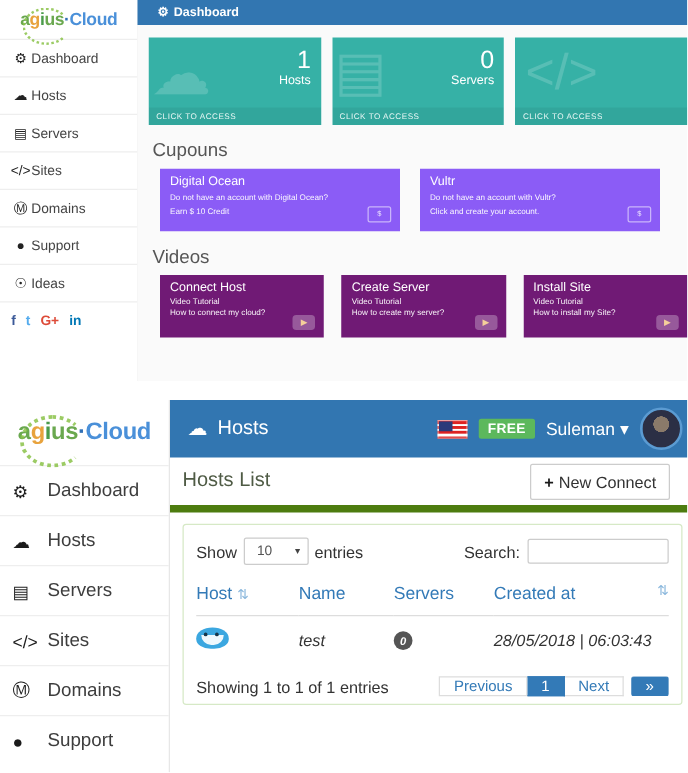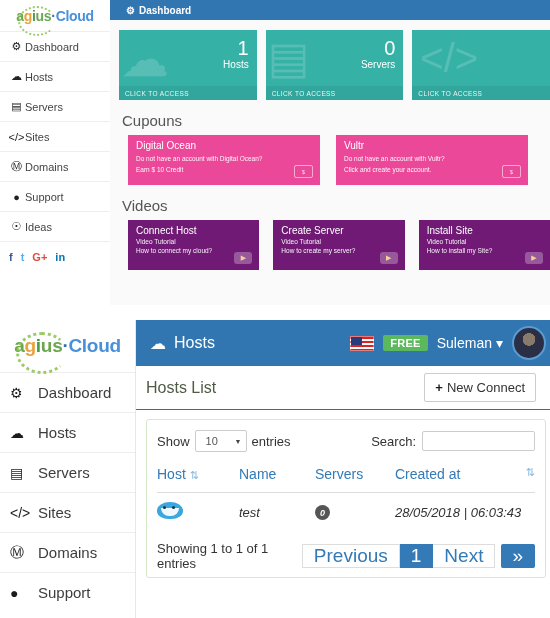--- a/index.html
+++ b/index.html
@@ -42,21 +42,21 @@
   .tiles{display:flex;gap:9px;padding:10px 0 0 9px;}
   .tile{width:149px;height:70px;background:#36b1a6;position:relative;overflow:hidden;cursor:pointer;}
   .tile .bigfig{position:absolute;right:8px;top:8px;text-align:right;color:#fff;}
   .tile .bignum{font-size:20px;line-height:20px;font-weight:300;}
   .tile .biglbl{font-size:10px;line-height:13px;}
   .tile .cta{position:absolute;left:0;bottom:0;width:100%;height:14px;background:rgba(0,0,0,.06);color:#e8f7f5;font-size:6.5px;letter-spacing:.4px;display:flex;align-items:center;padding-left:6px;box-sizing:border-box;}
   .tile .ghost{position:absolute;left:2px;top:6px;opacity:.17;color:#fff;}
 
   .sect-h{font-size:15px;color:#555;font-weight:normal;margin:12px 0 6px 12px;}
   .cp-row{display:flex;gap:16px;padding-left:18px;}
-  .coupon{width:192px;height:50px;background:#ec4899;color:#fff;position:relative;padding:4px 8px;box-sizing:border-box;cursor:pointer;}
+  .coupon{width:192px;height:50px;background:#8b5cf6;color:#fff;position:relative;padding:4px 8px;box-sizing:border-box;cursor:pointer;}
   .coupon .t{font-size:10px;line-height:13px;}
   .coupon .d{font-size:6.5px;line-height:9px;opacity:.95;margin-top:2px;}
   .coupon .money{position:absolute;right:7px;bottom:7px;width:17px;height:11px;border:1px solid rgba(255,255,255,.55);border-radius:2px;display:flex;align-items:center;justify-content:center;font-size:6px;color:rgba(255,255,255,.8);}
 
   .vid-row{display:flex;gap:14px;padding-left:18px;}
   .video{width:172px;height:50px;background:#701a75;color:#fff;position:relative;padding:4px 8px;box-sizing:border-box;cursor:pointer;}
   .video .t{font-size:10px;line-height:13px;}
   .video .d{font-size:6.5px;line-height:9px;opacity:.95;}
   .video .play{position:absolute;right:7px;bottom:6px;width:18px;height:12px;border-radius:3px;background:rgba(255,255,255,.28);display:flex;align-items:center;justify-content:center;font-size:7px;color:#f5d09a;}
 
@@ -75,21 +75,21 @@
   .bb{height:46px;background:#3276b1;display:flex;align-items:center;padding:0 0 0 14px;color:#fff;}
   .bb .title{font-size:16px;display:flex;align-items:center;gap:8px;}
   .bb .right{margin-left:auto;display:flex;align-items:center;gap:9px;padding-right:4px;}
   .flag{width:24px;height:15px;position:relative;overflow:hidden;border:1px solid rgba(255,255,255,.4);box-sizing:border-box;
     background:repeating-linear-gradient(#d22 0 2px,#fff 2px 4px);}
   .flag .canton{position:absolute;left:0;top:0;width:11px;height:8px;background:#2b3a7a;}
   .free{background:#5cb85c;color:#fff;font-size:11px;font-weight:bold;padding:2px 7px;border-radius:2px;letter-spacing:.3px;}
   .uname{font-size:14px;display:flex;align-items:center;gap:4px;}
   .avatar{width:30px;height:30px;border-radius:50%;border:2px solid #5b9bd2;background:radial-gradient(circle at 50% 38%, #8a7a6a 0 26%, #2b2f45 27% 100%);overflow:hidden;}
 
-  .panel-hd{height:44px;display:flex;align-items:center;padding:0 14px 0 10px;border-bottom:1px solid #4d7c0f;box-sizing:border-box;}
+  .panel-hd{height:44px;display:flex;align-items:center;padding:0 14px 0 10px;border-bottom:6px solid #4d7c0f;box-sizing:border-box;}
   .panel-hd .ht{font-size:16px;color:#4f5b45;}
   .newbtn{margin-left:auto;border:1px solid #ccc;background:#fff;font-size:13px;color:#333;padding:6px 10px;border-radius:2px;display:flex;align-items:center;gap:4px;cursor:pointer;}
   .newbtn .pl{color:#1a1a1a;font-weight:bold;}
 
   .card{margin:9px 4px 0 10px;border:1px solid #d6e9c6;border-radius:3px;background:#fff;padding:10px 10px 6px 10px;box-sizing:border-box;}
   .ctrl{display:flex;align-items:center;font-size:13px;color:#333;}
   .sel{margin:0 5px;border:1px solid #ccc;border-radius:2px;height:22px;width:52px;font-size:11px;color:#555;display:flex;align-items:center;justify-content:space-between;padding:0 4px;box-sizing:border-box;background:#fff;cursor:pointer;}
   .sel .cv{padding-left:6px;}
   .sel .ar{font-size:7px;color:#444;}
   .srch{margin-left:auto;display:flex;align-items:center;gap:6px;font-size:13px;}
@@ -100,21 +100,21 @@
   .sortic{color:#8bb8dd;font-size:11px;padding-left:4px;}
   td{border-top:1px solid #ddd;padding:9px 0;font-size:13px;color:#333;font-style:italic;}
   .dolphin{width:26px;height:17px;border-radius:50% 50% 45% 45%;background:#3ba7e0;position:relative;display:inline-block;}
   .dolphin:before{content:"";position:absolute;left:4px;top:6px;width:18px;height:8px;background:#eef8fd;border-radius:0 0 9px 9px;}
   .dolphin:after{content:"";position:absolute;left:6px;top:4px;width:3px;height:3px;background:#18364a;border-radius:50%;box-shadow:9px 0 0 #18364a;}
   .badge0{display:inline-flex;align-items:center;justify-content:center;width:15px;height:15px;border-radius:50%;background:#555;color:#fff;font-size:9px;font-weight:bold;}
 
   .foot{display:flex;align-items:center;padding-top:10px;}
   .foot .info{font-size:13px;color:#333;}
   .pager{margin-left:auto;display:flex;}
-  .pg{border:1px solid #ddd;font-size:19px;color:#337ab7;padding:0 11px;background:#fff;cursor:pointer;}
+  .pg{border:1px solid #ddd;font-size:12px;color:#337ab7;padding:0 11px;background:#fff;cursor:pointer;}
   .pg+.pg{border-left:none;}
   .pg.act{background:#337ab7;border-color:#337ab7;color:#fff;}
   .pg.edge{background:#337ab7;border-color:#337ab7;color:#fff;margin-left:6px;border-radius:2px;}
 </style>
 </head>
 <body>
 
 <div class="screen">
 
   <div class="sec-top">

